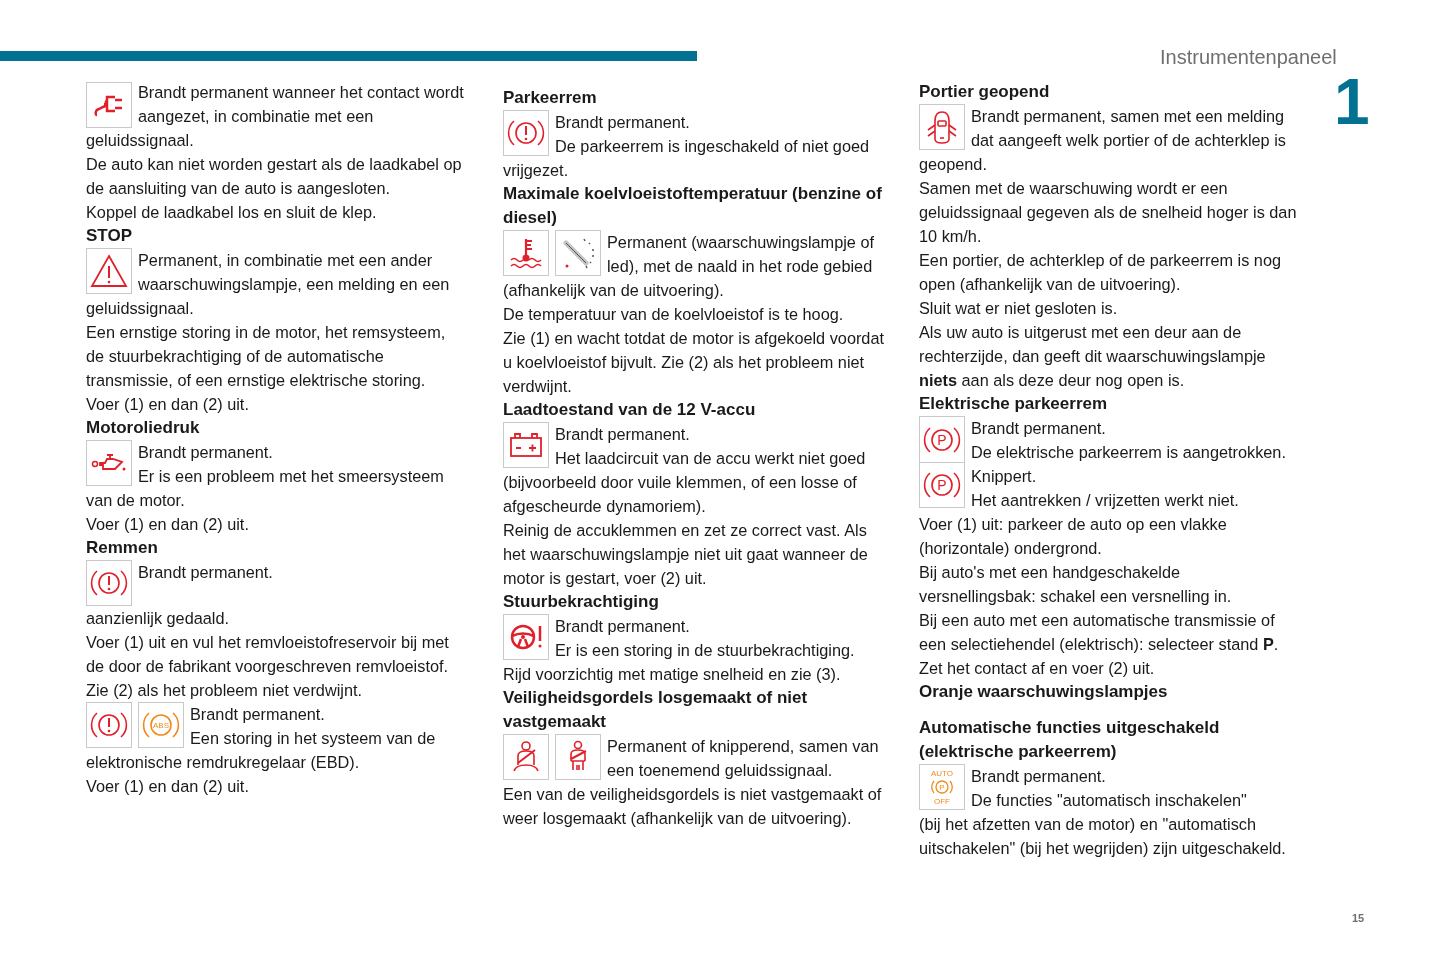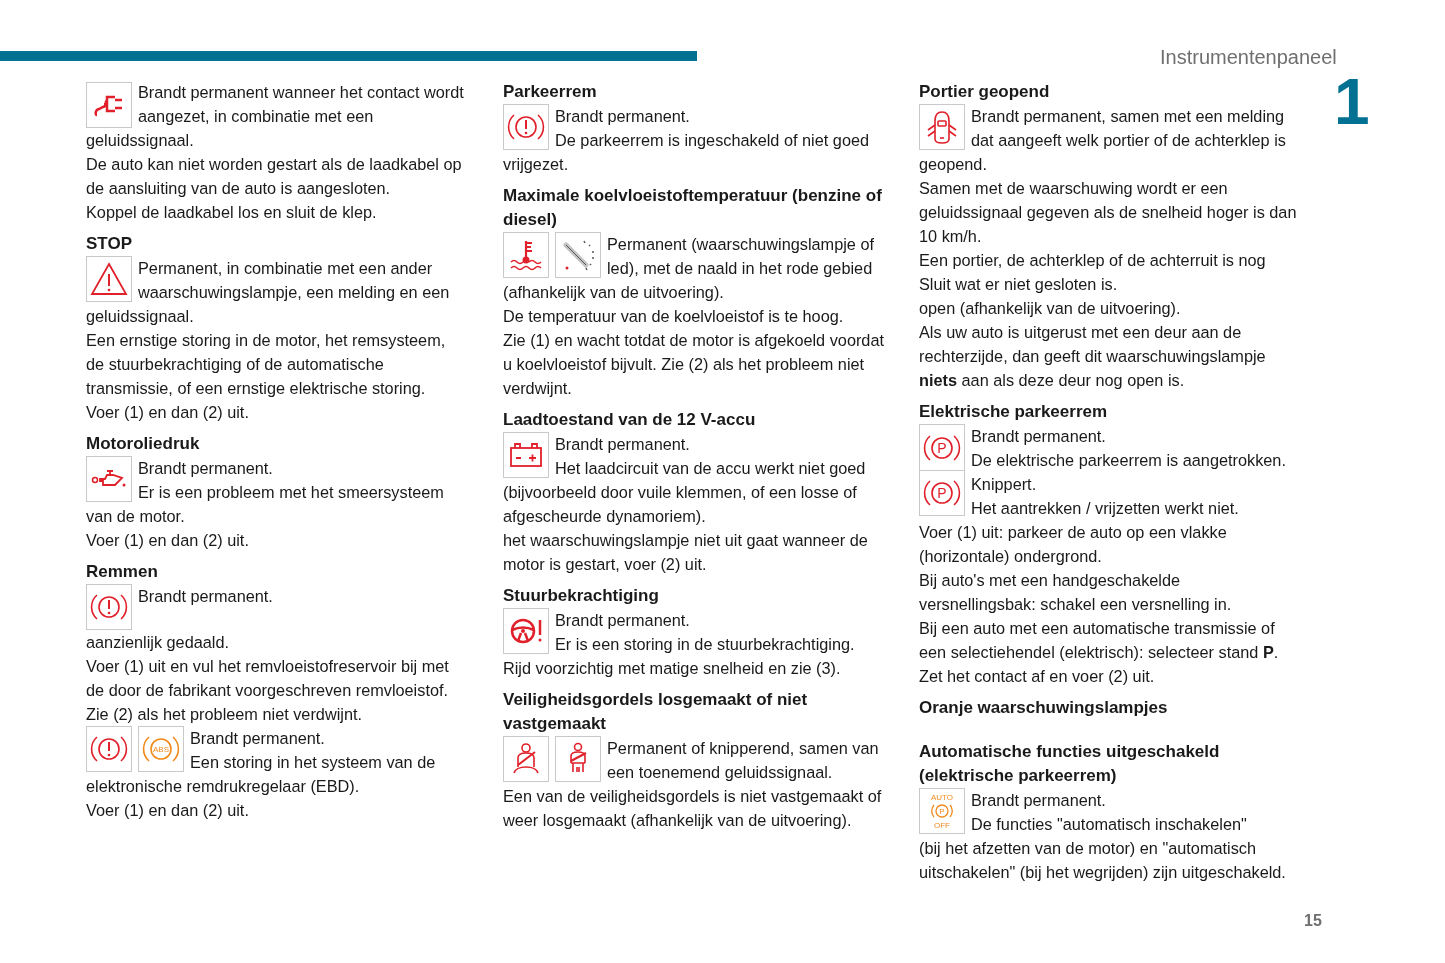--- a/index.html
+++ b/index.html
@@ -1,24 +1,24 @@
 <!DOCTYPE html>
 <html><head>
 <meta charset="utf-8">
 <style>
   html, body { margin:0; padding:0; background:#ffffff; }
   body { width:1445px; height:963px; position:relative; overflow:hidden;
          font-family:"Liberation Sans", sans-serif; color:#1a1a1a; }
   .topbar { position:absolute; left:0; top:51px; width:697px; height:10px; background:#037192; }
   .running-head { position:absolute; left:1160px; top:46px; font-size:20px; color:#6f6f6f; }
   .chapter-num { position:absolute; left:1334px; top:70px; font-size:64px; font-weight:bold; color:#037192; line-height:1; }
-  .page-num { position:absolute; left:1304px; top:912px; font-size:16px; font-weight:bold; color:#6f6f6f; }
+  .page-num { position:absolute; left:1352px; top:912px; font-size:11px; font-weight:bold; color:#6f6f6f; }
   .col { position:absolute; top:80px; width:395px; font-size:16.3px; line-height:24px; }
   .col1 { left:86px; } .col2 { left:503px; } .col3 { left:919px; }
-  .h { font-weight:bold; font-size:17px; line-height:24px; margin-top:8px; }
+  .h { font-weight:bold; font-size:17px; line-height:24px; margin-top:0; }
   .col p { margin:0; }
   .entry { margin:0; }
   .icons { float:left; display:flex; gap:6px; margin-right:6px; margin-top:0px;text-align:center; }
   .ib { width:46px; height:46px; border:1px solid #c9c9c9; box-sizing:border-box; display:flex;
         align-items:center; justify-content:center; background:#fff; }
   .ib svg { width:40px; height:40px; }
   .stack { float:left; display:flex; flex-direction:column; margin-right:6px; }
   .stack .ib { border-bottom:none; } .stack .ib:last-child { border-bottom:1px solid #c9c9c9; }
   .clear { clear:both; }
 </style>
@@ -130,21 +130,21 @@
     </div>
     <p>Brandt permanent.</p>
     <p>Een storing in het systeem van de</p>
     <div class="clear"></div>
     <p>elektronische remdrukregelaar (EBD).</p>
     <p>Voer (1) en dan (2) uit.</p>
   </div>
 </div>
 
 <div class="col col2">
-  <div class="h" style="margin-top:0">Parkeerrem</div>
+  <div class="h" style="margin-top:6px">Parkeerrem</div>
   <div class="entry">
     <div class="icons">
       <div class="ib">
         <svg viewBox="0 0 40 40">
             <circle cx="20" cy="20" r="10" fill="none" stroke="#e0202a" stroke-width="1.6"></circle>
             <path d="M8 8 A16 16 0 0 0 8 32 M32 8 A16 16 0 0 1 32 32" fill="none" stroke="#e0202a" stroke-width="1.6"></path>
             <path d="M20 13 V22" stroke="#e0202a" stroke-width="2"></path>
             <circle cx="20" cy="26" r="1.3" fill="#e0202a"></circle>
           </svg>
       </div>
@@ -194,20 +194,21 @@
             <path d="M9 13 V9 H14 V13 M26 13 V9 H31 V13" fill="none" stroke="#e0202a" stroke-width="1.8"></path>
             <path d="M10 23 H15 M23 23 H30 M26.5 19.5 V26.5" stroke="#e0202a" stroke-width="1.8"></path>
           </svg>
       </div>
     </div>
     <p>Brandt permanent.</p>
     <p>Het laadcircuit van de accu werkt niet goed</p>
     <div class="clear"></div>
     <p>(bijvoorbeeld door vuile klemmen, of een losse of</p>
     <p>afgescheurde dynamoriem).</p>
+    <p>Reinig de accuklemmen en zet ze correct vast. Als</p>
     <p>het waarschuwingslampje niet uit gaat wanneer de</p>
     <p>motor is gestart, voer (2) uit.</p>
   </div>
 
   <div class="h">Stuurbekrachtiging</div>
   <div class="entry">
     <div class="icons">
       <div class="ib">
         <svg viewBox="0 0 40 40">
             <circle cx="17" cy="20" r="11" fill="none" stroke="#e0202a" stroke-width="2.5"></circle>
@@ -264,23 +265,23 @@
           </svg>
       </div>
     </div>
     <p>Brandt permanent, samen met een melding</p>
     <p>dat aangeeft welk portier of de achterklep is</p>
     <div class="clear"></div>
     <p>geopend.</p>
     <p>Samen met de waarschuwing wordt er een</p>
     <p>geluidssignaal gegeven als de snelheid hoger is dan</p>
     <p>10 km/h.</p>
-    <p>Een portier, de achterklep of de achterruit is nog</p>
+    <p>Een portier, de achterklep of de parkeerrem is nog</p>
+    <p>open (afhankelijk van de uitvoering).</p>
     <p>Sluit wat er niet gesloten is.</p>
-    <p>open (afhankelijk van de uitvoering).</p>
     <p>Als uw auto is uitgerust met een deur aan de</p>
     <p>rechterzijde, dan geeft dit waarschuwingslampje</p>
     <p><b>niets</b><span> aan als deze deur nog open is.</span></p>
   </div>
 
   <div class="h">Elektrische parkeerrem</div>
   <div class="entry">
     <div class="stack">
       <div class="ib">
         <svg viewBox="0 0 40 40">

